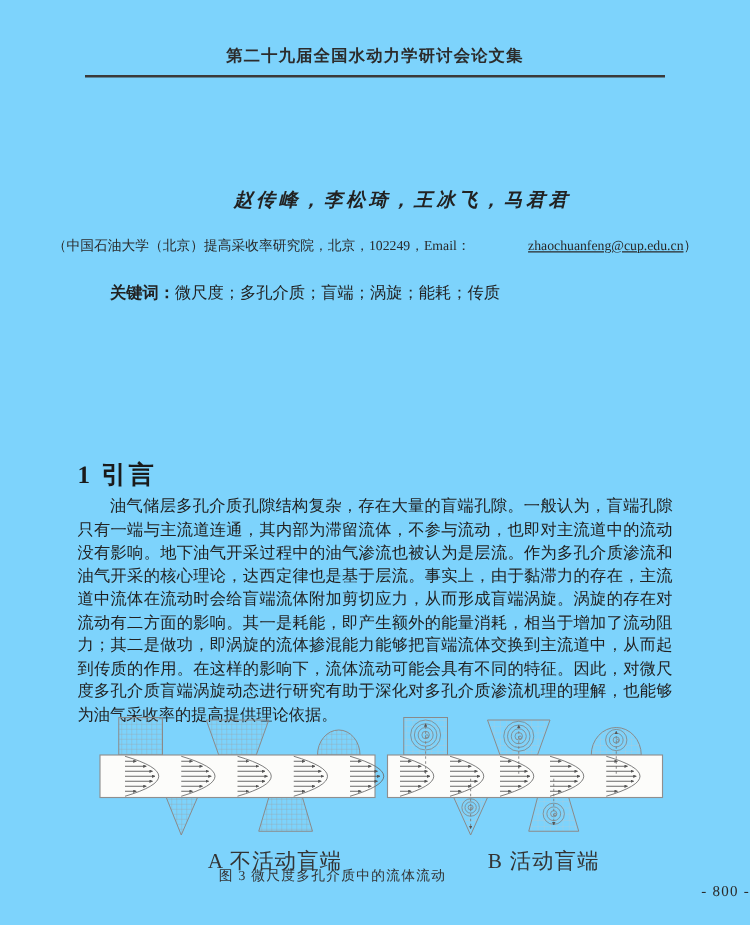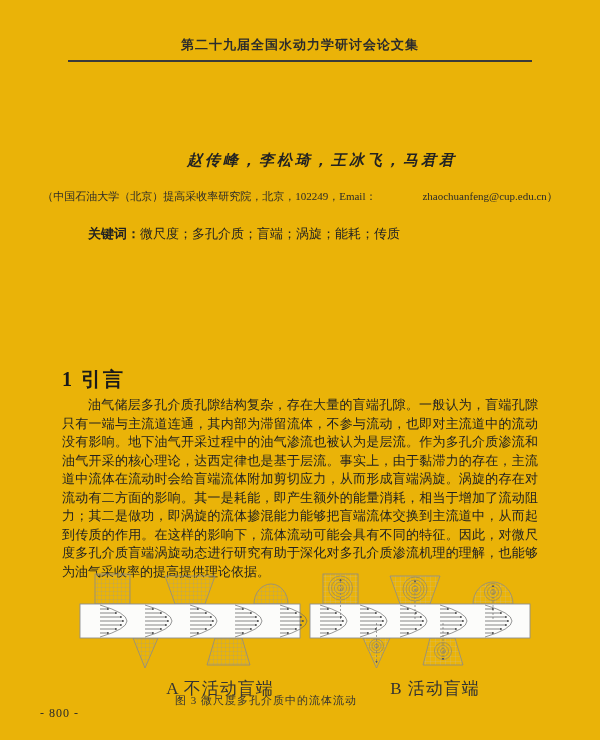--- a/index.html
+++ b/index.html
@@ -1,19 +1,19 @@
 <!DOCTYPE html>
 <html><head>
 <meta charset="utf-8">
 <style>
   * { margin:0; padding:0; box-sizing:border-box; }
   html,body { background:#e8e8e8; }
   .page {
     position:relative; width:600px; height:740px; margin:0 auto;
-    background:#eab308; color:#1e1e1e; overflow:hidden;
+    background:#7dd3fc; color:#1e1e1e; overflow:hidden;
     font-family:"Liberation Serif","DejaVu Serif",serif;
   }
   .journal-header {
     position:absolute; top:36px; left:0; width:100%;
     text-align:center; font-size:13px; font-weight:600; color:#2c2c2c;
     letter-spacing:1px;
   }
   .header-rule {
     position:absolute; top:60px; left:68px; width:464px; height:0;
     border-top:2px solid #3a3a3a;
@@ -26,21 +26,21 @@
   }
   .authors {
     position:absolute; top:151px; left:0; width:100%;
     text-align:center; font-size:15px; font-style:italic; font-weight:600;
     letter-spacing:3px; color:#222;padding-left:44px;
   }
   .affiliation {
     position:absolute; top:189px; left:0; width:100%;
     text-align:center; font-size:11px; color:#2a2a2a;
   }
-  .affiliation .email { color:#2a2a2a; cursor:pointer;margin-left:46px; }
+  .affiliation .email { text-decoration:underline; color:#2a2a2a; cursor:pointer;margin-left:46px; }
   .abstract-block {
     position:absolute; top:224px; left:62px; width:476px;
     font-size:13px; line-height:19px; text-align:justify; color:#222;
   }
   .para { text-indent:2em; }
   .para b { font-weight:700; }
   .section-heading {
     position:absolute; top:366px; left:62px;
     font-size:20px; font-weight:600; color:#1a1a1a; letter-spacing:2px;
   }
@@ -54,21 +54,21 @@
     font-size:17px; color:#333; letter-spacing:1px; white-space:nowrap;
   }
   .fig-label-a { left:155px; }
   .fig-label-b { left:370px; }
   .fig-caption {
     position:absolute; top:122px; left:201px; transform:translateX(-50%);
     font-size:11px; color:#333; letter-spacing:1px; white-space:nowrap;
   }
   .page-number {
     position:absolute; top:706px; left:0; width:100%;
-    text-align:left; font-size:12px; color:#2a2a2a; letter-spacing:1px;padding-left:40px;
+    text-align:right; font-size:12px; color:#2a2a2a; letter-spacing:1px;padding-left:40px;
   }
 </style>
 </head>
 <body>
 
 <div class="page">
 
   <div class="journal-header">第二十九届全国水动力学研讨会论文集</div>
   <div class="header-rule"></div>
 

